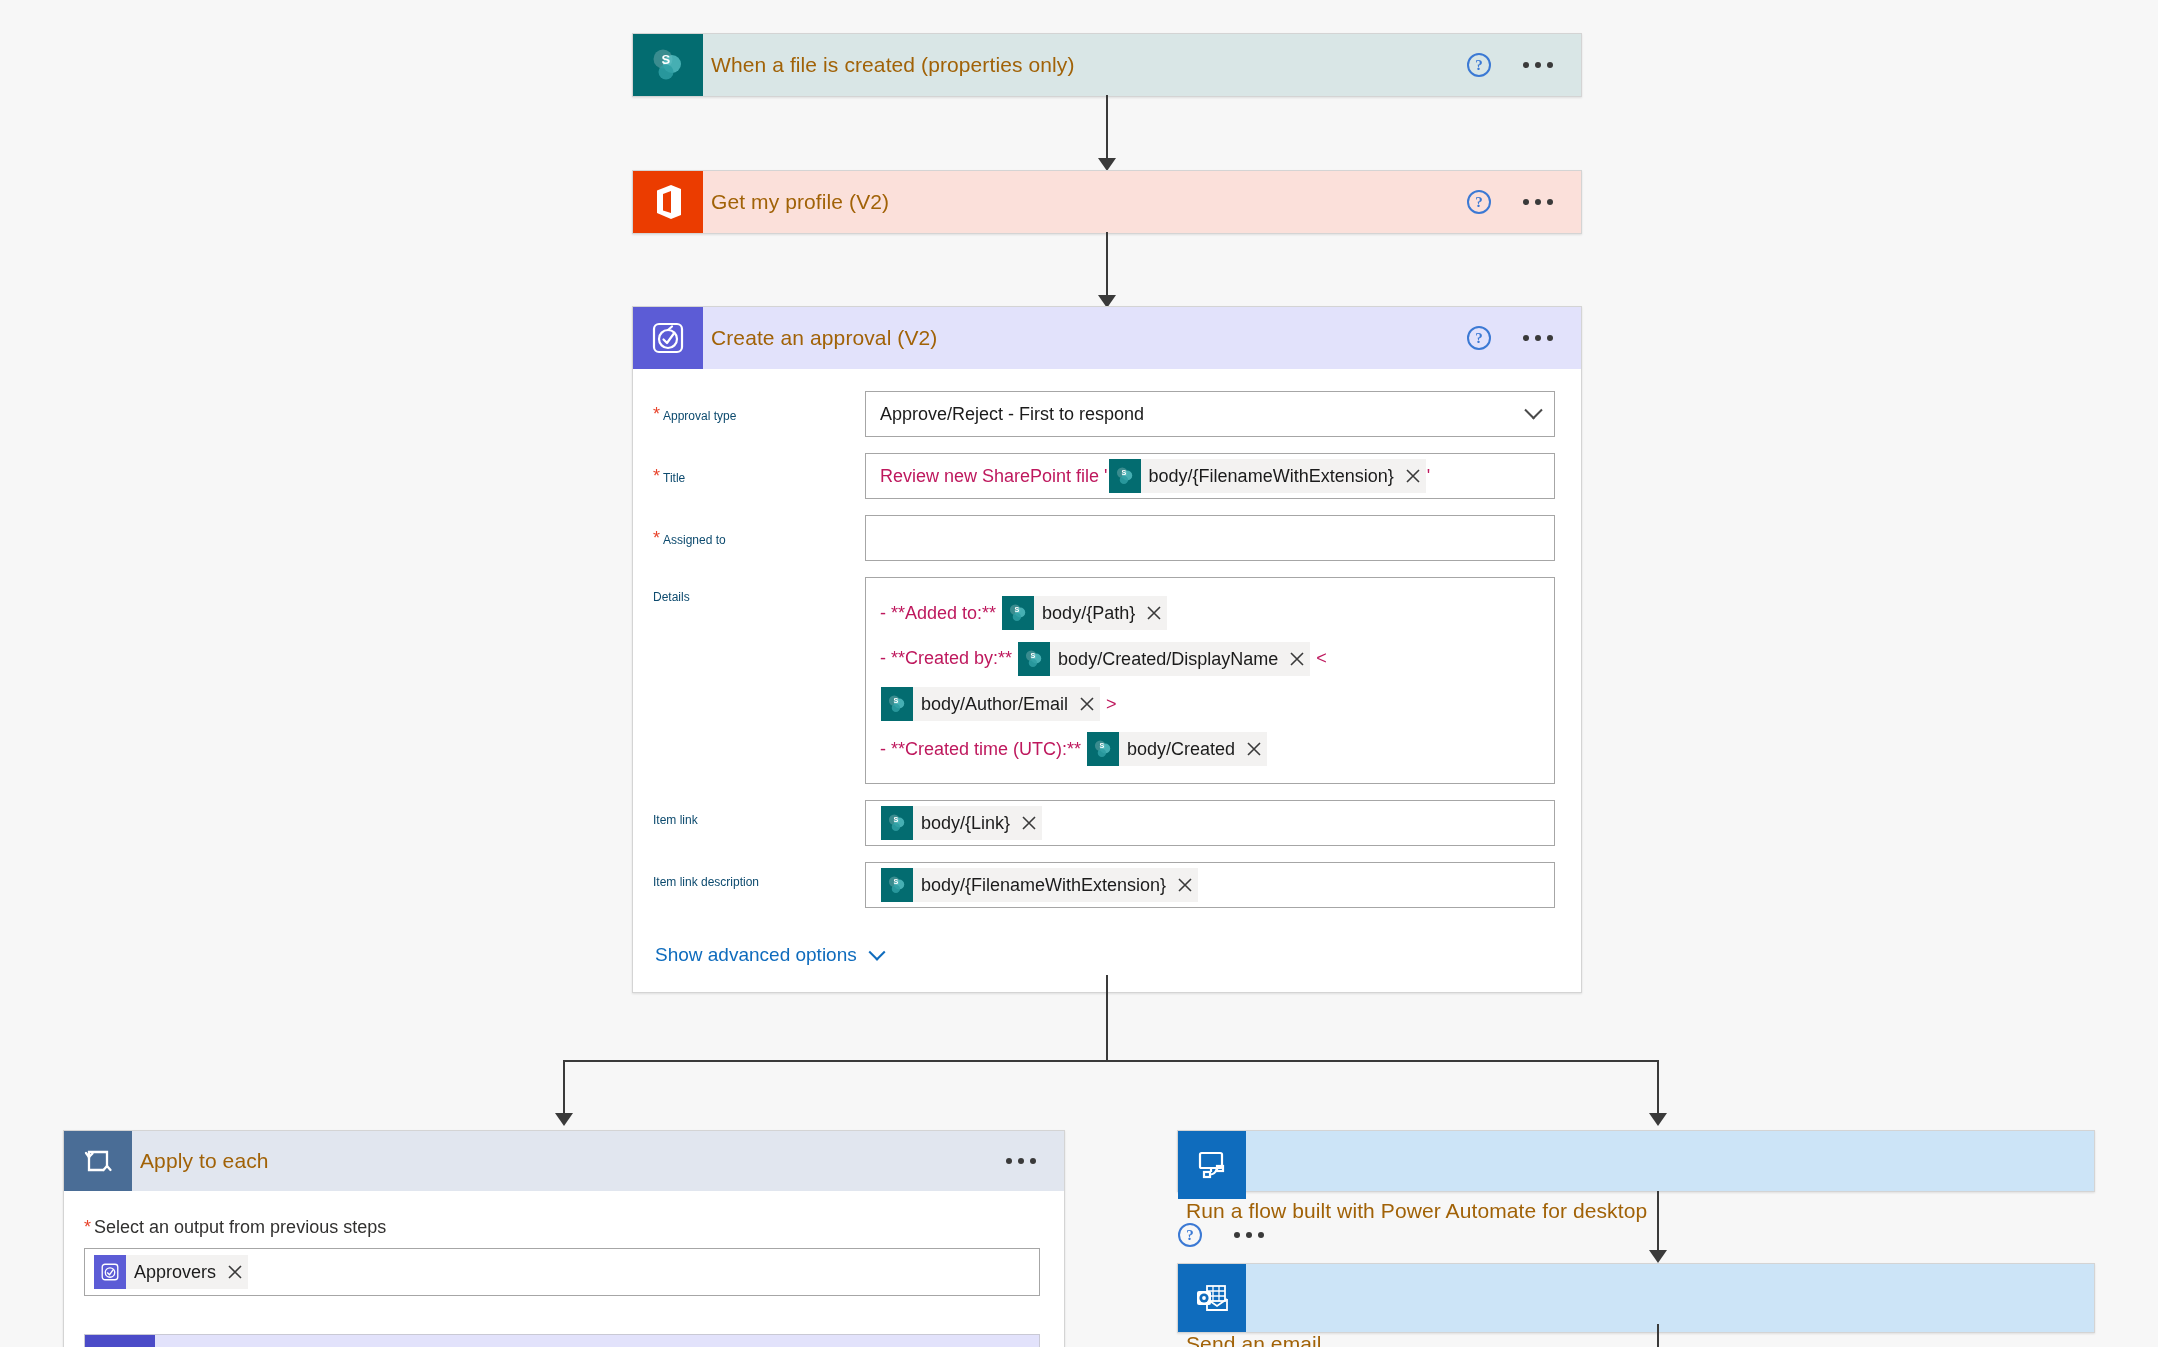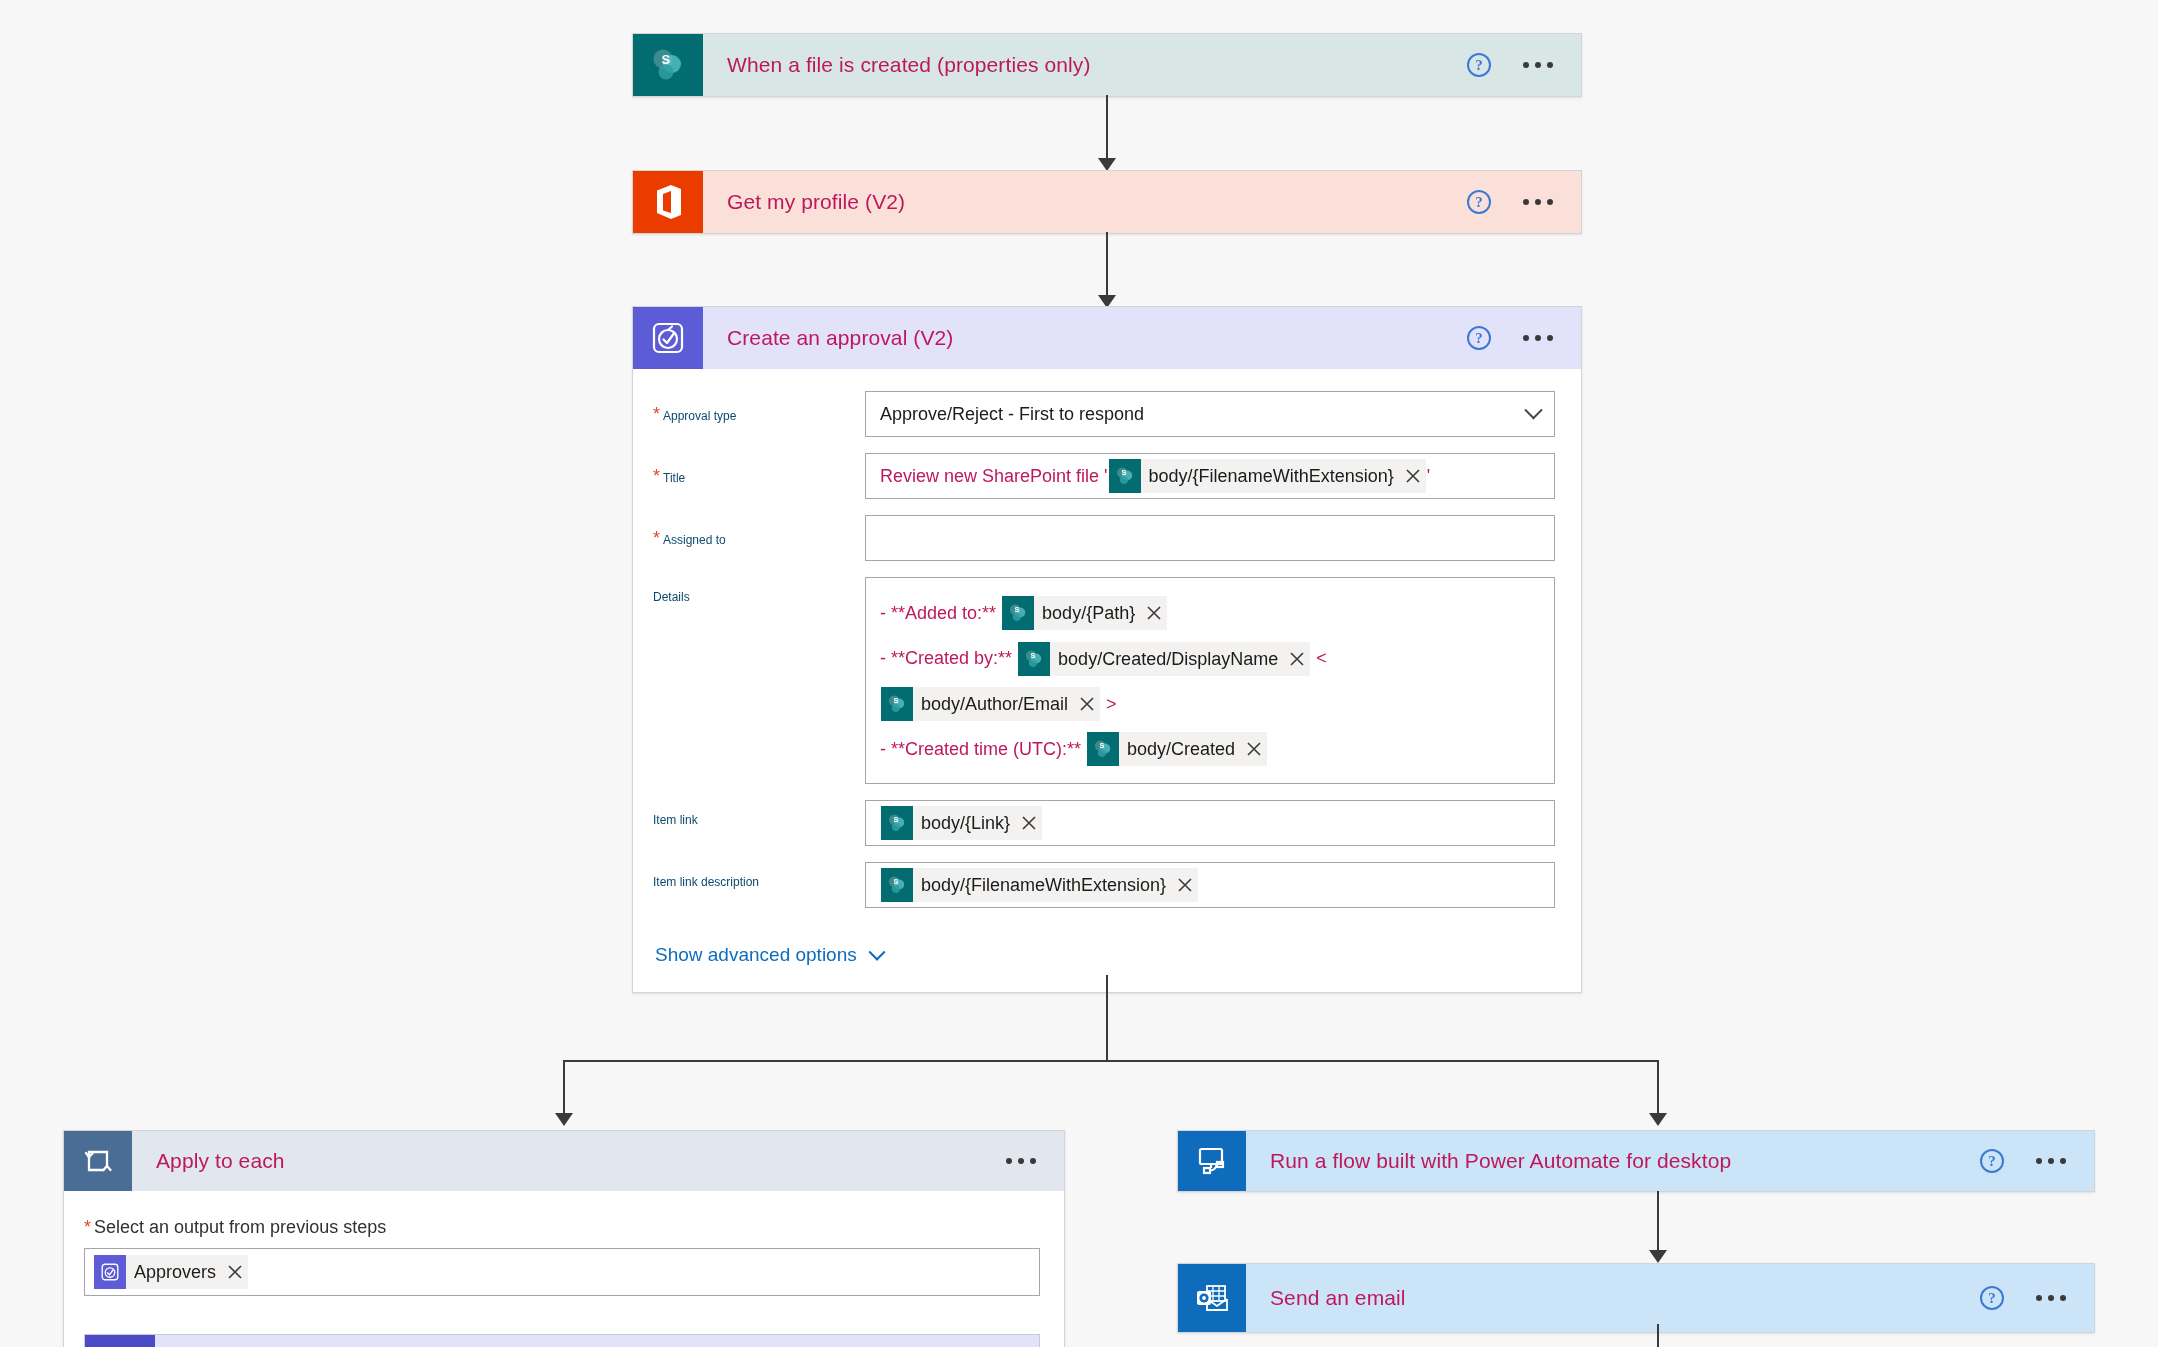--- a/index.html
+++ b/index.html
@@ -33,23 +33,23 @@
     flex: 0 0 70px;
     display: flex;
     align-items: center;
     justify-content: center;
   }
   .card-icon svg { display: block; }
   .card-title {
     flex: 1 1 auto;
     display: flex;
     align-items: center;
-    padding-left: 24px;
+    padding-left: 8px;
     font-size: 21px;
-    color: #be185d;
+    color: #a16207;
     letter-spacing: .1px;
     white-space: nowrap;
   }
   .card-actions {
     display: flex;
     align-items: center;
     gap: 30px;
     padding-right: 26px;
   }
   .help-icon {
@@ -72,21 +72,21 @@
 
   
   .hd-sharepoint { background: #d9e6e6; }
   .ic-sharepoint { background: #036c70; }
   .hd-office     { background: #fbe0da; }
   .ic-office     { background: #eb3c00; }
   .hd-approval   { background: #e2e2fb; }
   .ic-approval   { background: #5c5cd6; }
   .hd-loop       { background: #e1e6ef; }
   .ic-loop       { background: #4a6d96; }
-  .hd-blue       { background: #cce4f7; }
+  .hd-blue       { background: #cce4f7; flex-direction: column; }
   .ic-blue       { background: #0f6cbd; }
 
   
   .conn { position: absolute; background: #3a3a3a; }
   .conn-v { width: 2px; }
   .conn-h { height: 2px; }
   .arrow-down {
     position: absolute;
     width: 0; height: 0;
     border-left: 9px solid transparent;

